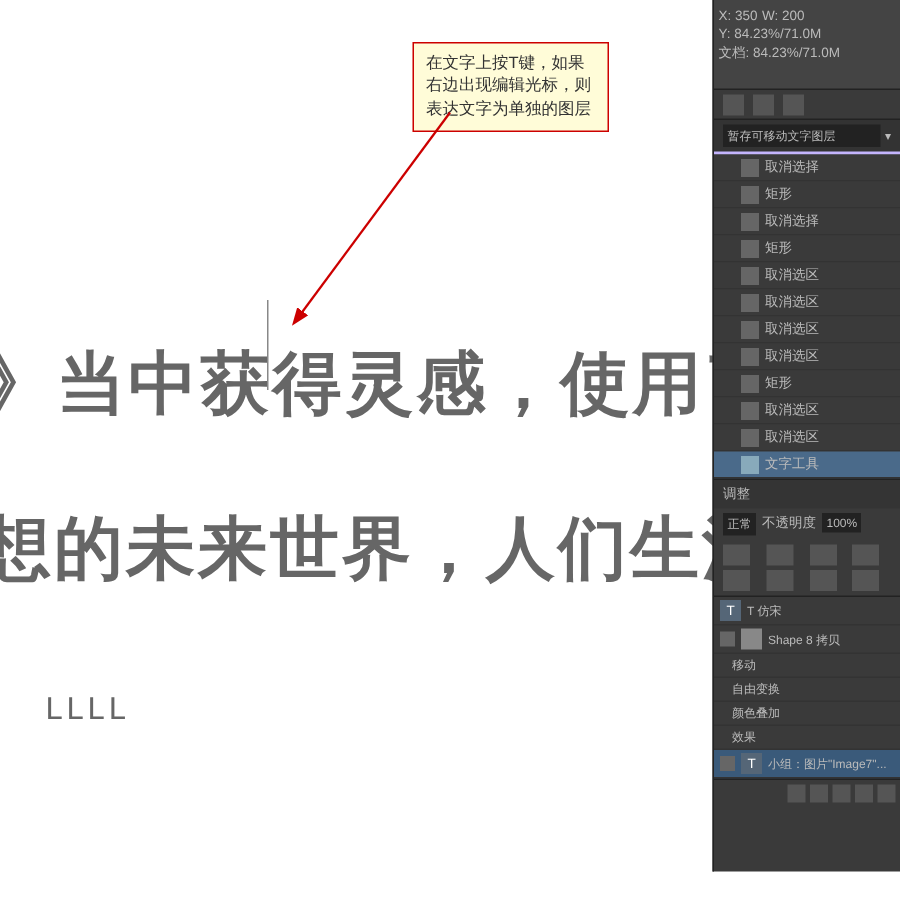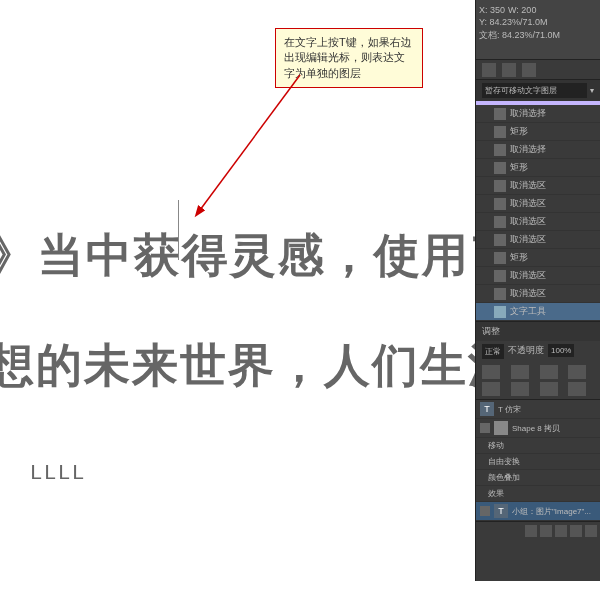--- a/index.html
+++ b/index.html
@@ -3,29 +3,29 @@
 <meta charset="utf-8">
 <style>
 *{margin:0;padding:0;box-sizing:border-box;font-family:sans-serif}
 body{width:600px;height:600px;overflow:hidden;background:#fff;position:relative}
 .canvas{position:absolute;top:0;left:0;width:475px;height:600px;background:#fff}
 .canvas-text{position:absolute;color:#666;font-family:monospace;letter-spacing:2px;white-space:nowrap}
 .line1{top:225px;left:-40px;font-size:46px;font-weight:bold}
 .line2{top:335px;left:-60px;font-size:46px;font-weight:bold}
 .line3{top:460px;left:30px;font-size:20px}
 .cursor{position:absolute;top:200px;left:178px;width:1px;height:60px;background:#888}
-.note{position:absolute;top:28px;left:275px;width:148px;padding:6px 8px;background:#fffcd8;border:1px solid #c00;font-size:11px;line-height:1.4;color:#333}
+.note{position:absolute;top:28px;left:275px;width:131px;padding:6px 8px;background:#fffcd8;border:1px solid #c00;font-size:11px;line-height:1.4;color:#333}
 .arrow-svg{position:absolute;top:70px;left:190px;pointer-events:none}
 
 .panel-right{position:absolute;top:0;right:0;width:125px;height:581px;background:#3a3a3a;color:#bbb;font-size:9px;border-left:1px solid #222}
 .panel-right .info-top{height:60px;background:#444;border-bottom:1px solid #222;padding:3px}
 .panel-right .info-top .row{display:flex;gap:3px;margin:2px 0}
 .panel-right .icon-bar{height:20px;background:#3a3a3a;display:flex;align-items:center;gap:6px;padding:0 6px;border-bottom:1px solid #222}
 .panel-right .icon-bar span{width:14px;height:14px;background:#555;display:inline-block}
-.drop-row{background:#333;padding:3px 6px;border-bottom:4px solid #c4b5fd;display:flex;align-items:center;gap:3px}
+.drop-row{background:#333;padding:3px 6px;border-bottom:2px solid #c4b5fd;display:flex;align-items:center;gap:3px}
 .drop-row .sel{flex:1;background:#222;padding:2px 3px;font-size:8px}
 .drop-row .chev{font-size:8px}
 
 .history{}
 .history .hdr{background:#343434;padding:3px 6px;border-bottom:1px solid #222;font-size:9px}
 .history .items{}
 .hitem{display:flex;align-items:flex-end;gap:4px;padding:2px 6px 2px 18px;background:#3a3a3a;border-bottom:1px solid #333;font-size:9px;cursor:default}
 .hitem .ic{width:12px;height:12px;background:#666;display:inline-block;flex-shrink:0}
 .hitem.sel{background:#4a6a8a}
 .hitem.sel .ic{background:#8ab}

